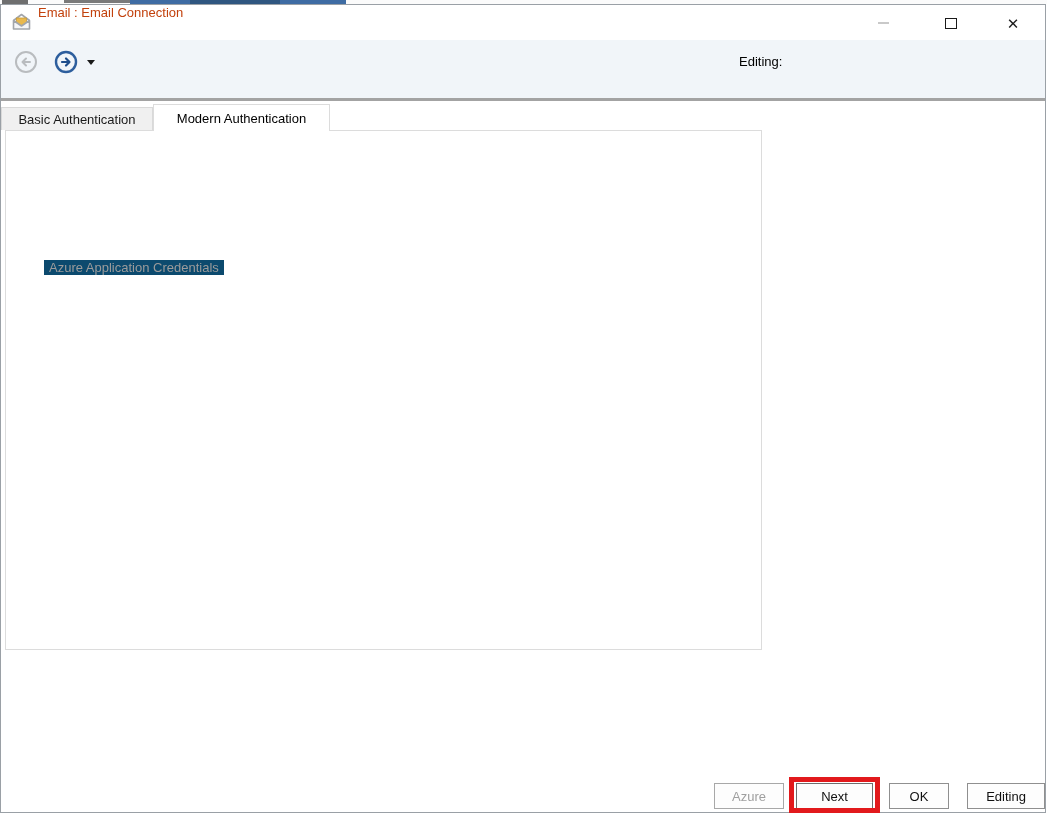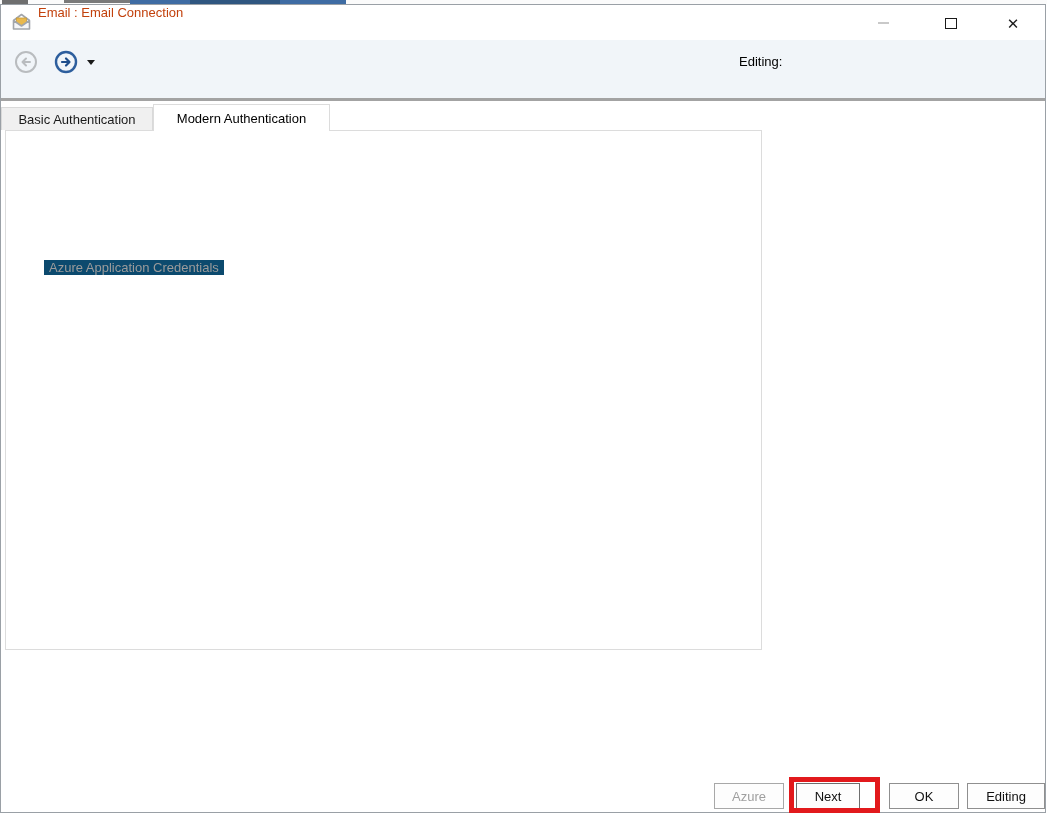--- a/index.html
+++ b/index.html
@@ -84,22 +84,22 @@
   .account-combo .chev { border-color:#b5b5b5; right:12px; }
 
   .signout-btn { position:absolute; left:621px; top:408px; width:90px; height:35px;
     background:#e6e6e6; border:1px solid #a3a3a3; box-shadow:0 0 0 1px #dedede;
     display:flex; align-items:center; justify-content:center; color:#000; }
 
   
   .btn { position:absolute; top:783px; height:26px; background:#fdfdfd; border:1px solid #8f8f8f;
     display:flex; align-items:center; justify-content:center; color:#111; }
   .btn-prev { left:714px; width:70px; color:#9f9f9f; border-color:#a8a8a8; }
-  .btn-next { left:796px; width:64px; border-color:#6e6e6e; z-index:4; }
-  .btn-ok { left:889px; width:70px;text-align:center; }
+  .btn-next { left:796px; width:77px; border-color:#6e6e6e; z-index:4; }
+  .btn-ok { left:889px; width:60px;text-align:center; }
   .btn-cancel { left:967px; width:78px; }
   .next-highlight { position:absolute; left:789px; top:777px; width:91px; height:36px;
     border:5px solid #e2191c; z-index:10; pointer-events:none; }
 </style>
 </head>
 <body>
 
 <div class="screen">
 
   <div class="sliver">

